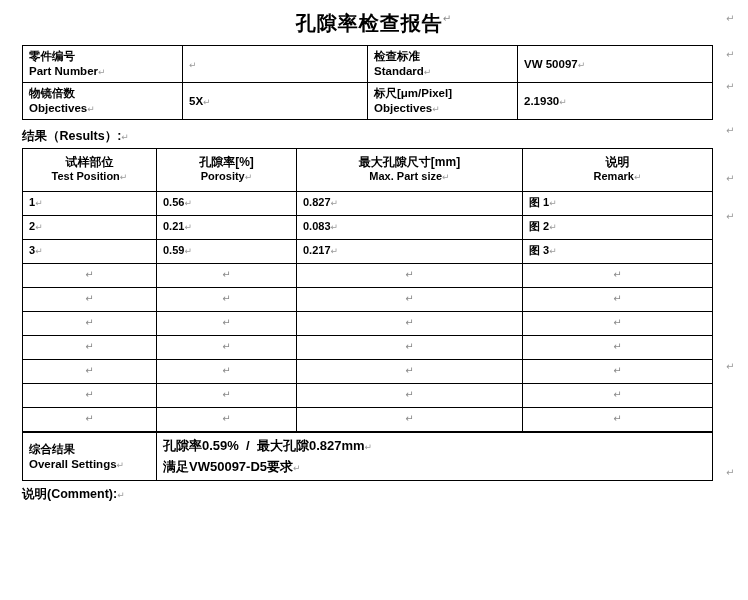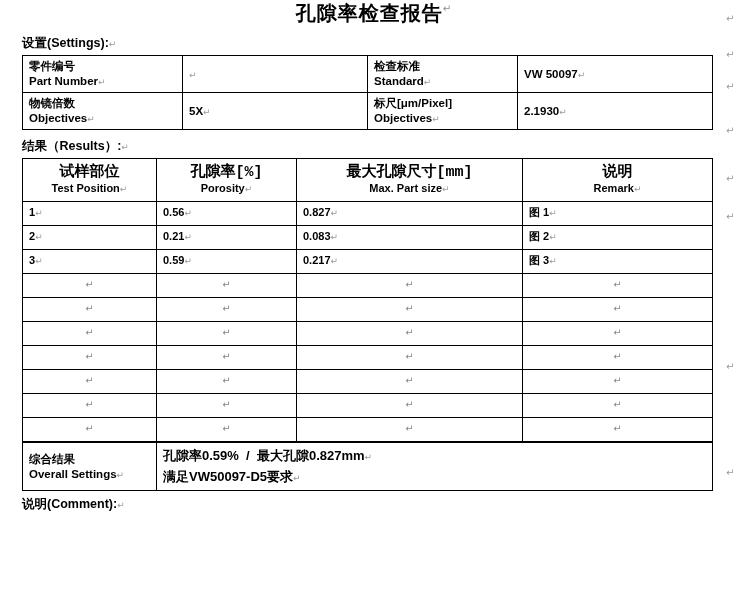--- a/index.html
+++ b/index.html
@@ -18,20 +18,21 @@
   .page {
     width: 748px;
     height: 600px;
     position: relative;
     box-sizing: border-box;
     padding: 0;
   }
   
   .title-block {
     text-align: center;
+    padding-top: 10px;
   }
   .title-cn {
     font-size: 20px;
     font-weight: bold;
     letter-spacing: 1px;
     line-height: 1.35;
   }
   .title-en {
     font-size: 17px;
     font-weight: bold;
@@ -100,21 +101,21 @@
   }
   .settings td { height: 20px; }
   .settings tr { height: 32px; }
 
   .results th {
     text-align: center;
     font-weight: bold;
     font-size: 11.5px;
     height: 36px;
   }
-  .results th .cn { display: block; font-size: 15px; font-family: Liberation Mono, monospace; }
+  .results th .cn { display: block; font-size: 12px; }
   .results th .en { display: block; font-size: 11px; }
   .results td {
     height: 17px;
   }
   .c-pos { text-align: left; font-weight: bold; }
   .c-center { text-align: left; font-weight: bold; }
   .empty-mark {
     color: #8a8a8a;
     font-size: 10px;
     text-align: center;
@@ -150,21 +151,20 @@
     <div style="margin-top:140px;">↵</div>
     <div style="margin-top:96px;">↵</div>
   </div>
 
   <div class="title-block">
     <div class="title-cn"><span>孔隙率检查报告</span><span class="pilcrow">↵</span></div>
   </div>
 
   <div class="spacer-sm"></div>
 
-  <div class="section-label"><span>设置(Settings):</span><span class="pilcrow-sm">↵</span></div>
 
   <table class="settings">
     <colgroup>
       <col style="width:160px">
       <col style="width:185px">
       <col style="width:150px">
       <col style="width:195px">
     </colgroup>
     <tbody>
       <tr>

